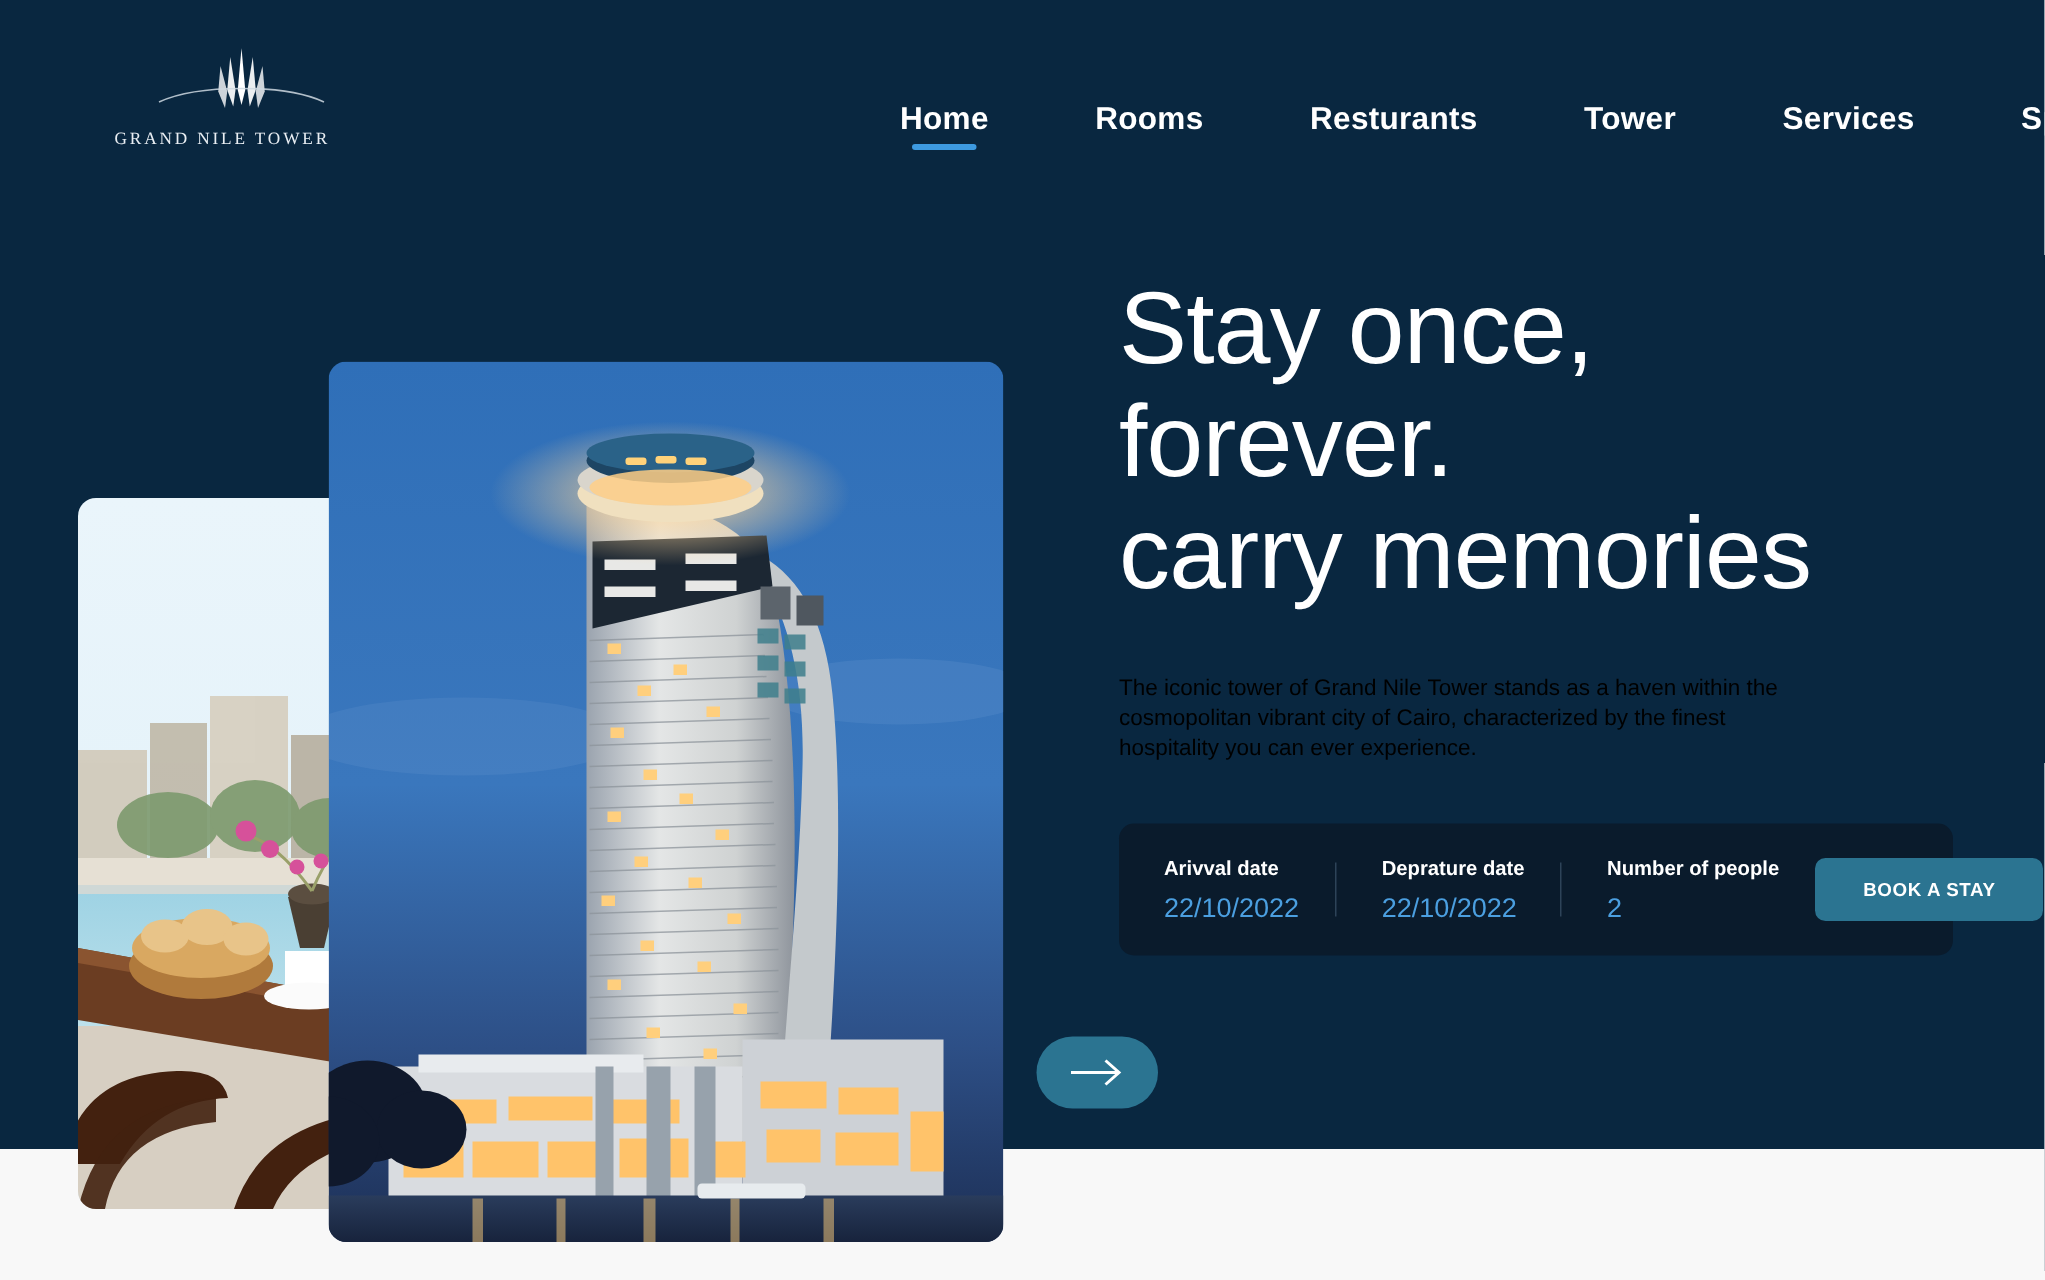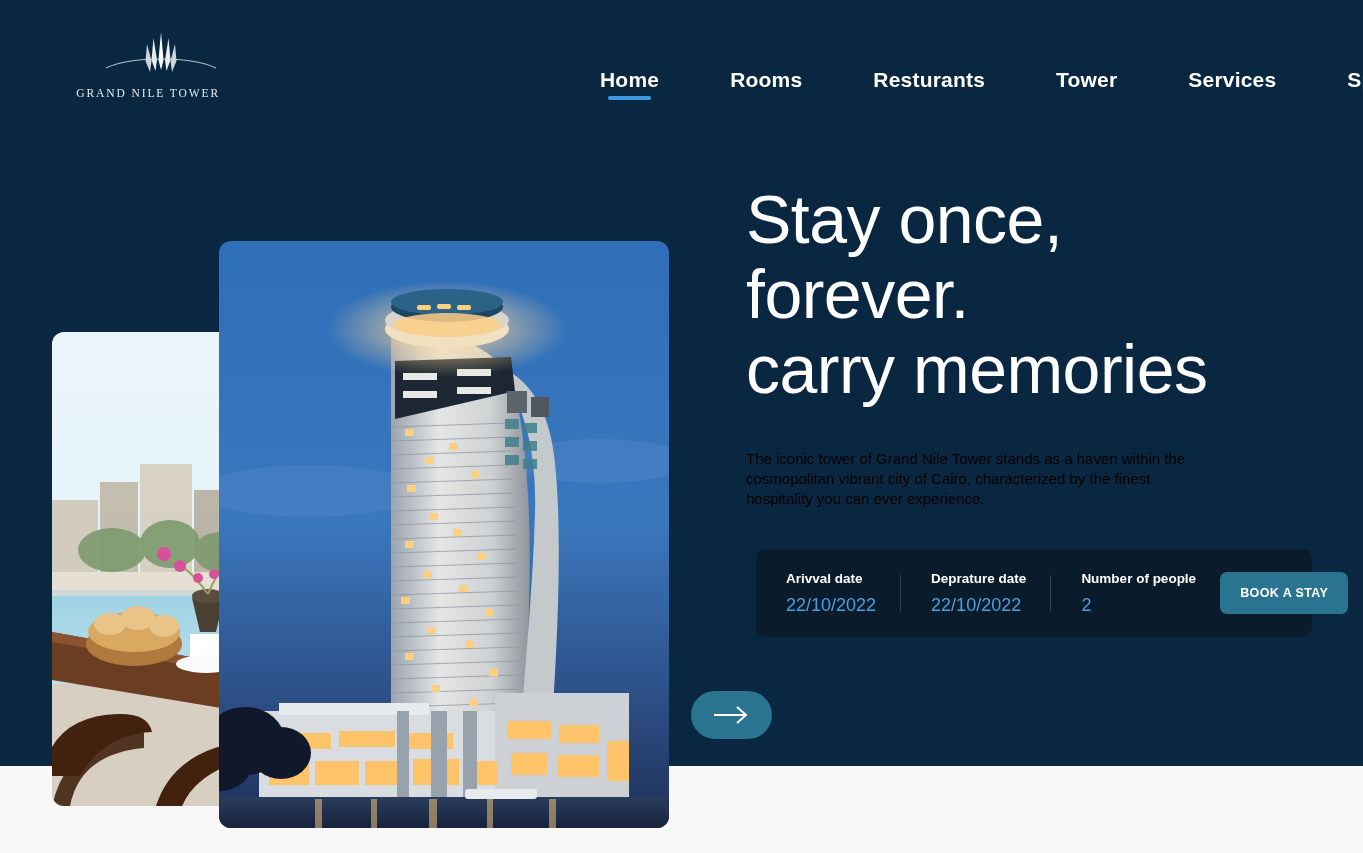--- a/index.html
+++ b/index.html
@@ -147,21 +147,20 @@
     position: absolute;
     left: 746px;
     top: 549px;
     width: 556px;
     height: 88px;
     background: #0a1b2c;
     border-radius: 10px;
     display: flex;
     align-items: center;
     z-index: 30;
-    margin-left: 10px;
   }
   .bk-field {
     position: relative;
     padding: 0 24px 0 30px;
     display: flex;
     flex-direction: column;
     gap: 9px;
   }
   .bk-sep {
     width: 1px;
@@ -184,21 +183,21 @@
   .bk-btn {
     margin-left: auto;
     margin-right: 21px;
     background: #2b7491;
     color: #ffffff;
     font-size: 12.5px;
     font-weight: bold;
     letter-spacing: 0.4px;
     border: none;
     border-radius: 7px;
-    padding: 14px 20px;
+    padding: 14px 32px;
     cursor: pointer;
     font-family: "Liberation Sans", sans-serif;
     white-space: nowrap;
   }
 
   
   .arrow-btn {
     position: absolute;
     left: 691px;
     top: 691px;

